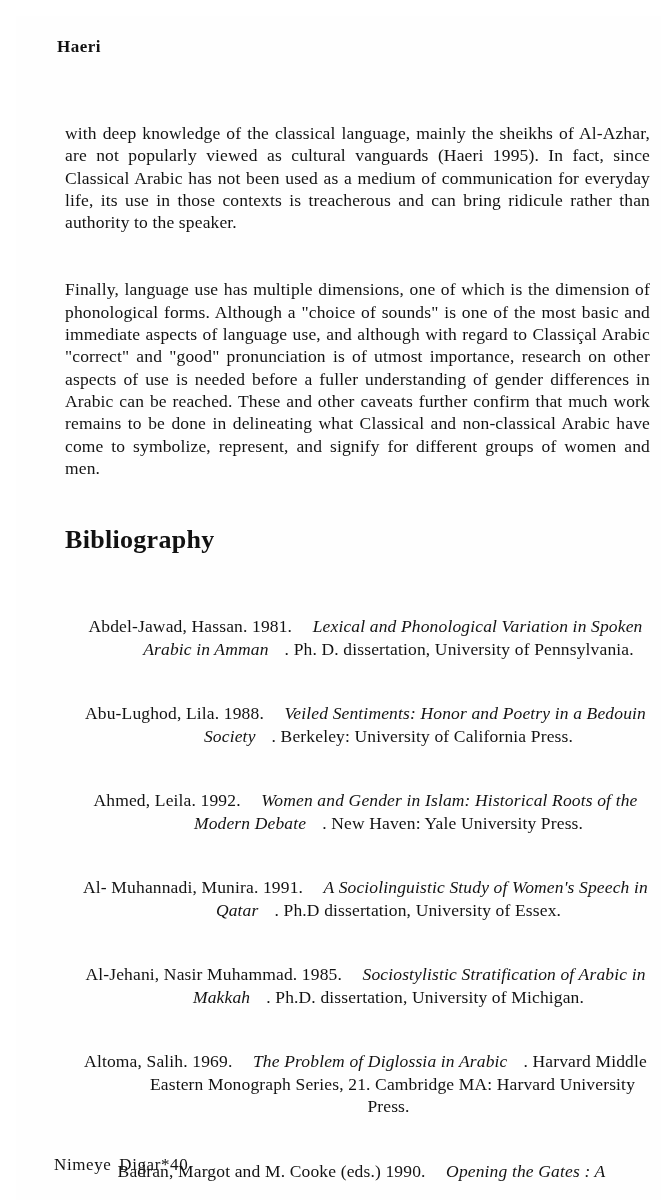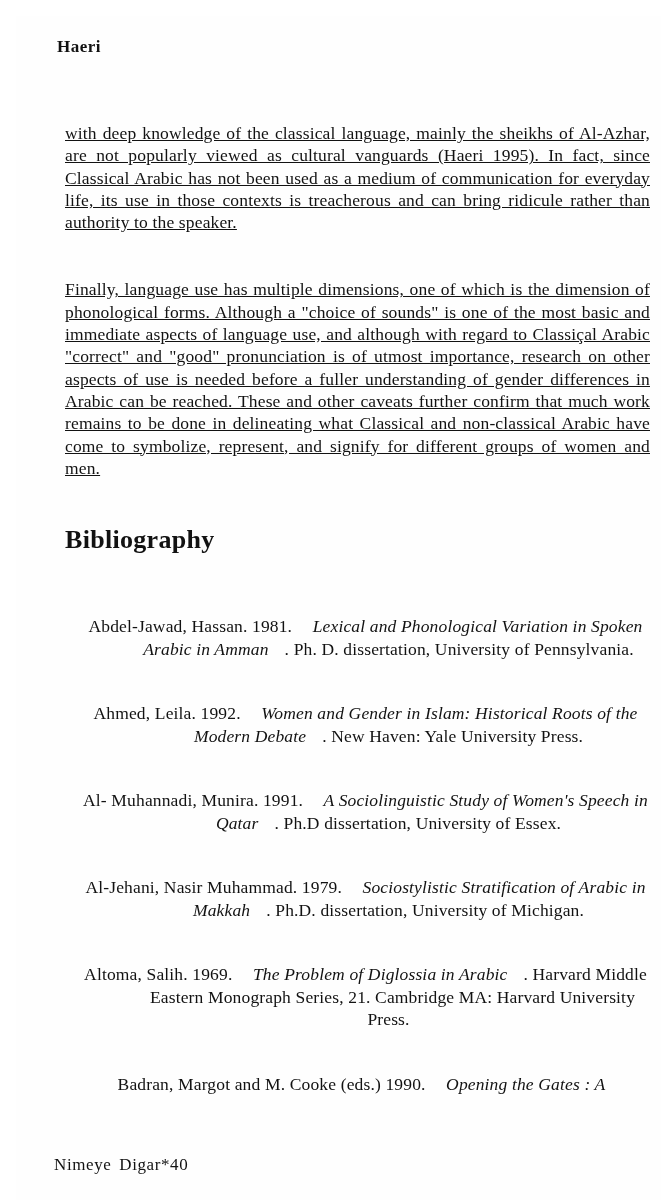--- a/index.html
+++ b/index.html
@@ -28,21 +28,20 @@
     left: 33px;
     top: 90px;
     width: 617px;
   }
   .para {
     font-size: 17.5px;
     line-height: 22.3px;
     text-align: justify;
     letter-spacing: 0.15px;
     margin-bottom: 29px;
-    text-decoration: underline;
   }
   .bib-heading {
     margin-top: 30px;
     margin-bottom: 36px;
     font-size: 26px;
     font-weight: bold;
     letter-spacing: 0.3px;
   }
   .bib-list { width: 617px; text-align: center; }
   .bib-entry {
@@ -73,23 +72,24 @@
   <div class="body-col">
 
     <p class="para">with deep knowledge of the classical language, mainly the sheikhs of Al-Azhar, are not popularly viewed as cultural vanguards (Haeri 1995). In fact, since Classical Arabic has not been used as a medium of communication for everyday life, its use in those contexts is treacherous and can bring ridicule rather than authority to the speaker.</p>
 
     <p class="para">Finally, language use has multiple dimensions, one of which is the dimension of phonological forms.  Although a "choice of sounds" is one of the most basic and immediate aspects of language use, and although with regard to Classiçal Arabic "correct" and "good" pronunciation is of utmost importance, research on other aspects of use is needed before a fuller understanding of gender differences in Arabic can be reached. These and other caveats further confirm that much work remains to be done in delineating what Classical and non-classical Arabic have come to symbolize, represent, and signify for different groups of women and men.</p>
 
     <h2 class="bib-heading">Bibliography</h2>
 
     <div class="bib-list">
         <div class="bib-entry"><span>Abdel-Jawad, Hassan. 1981. </span><span class="italic">Lexical and Phonological Variation in Spoken Arabic in Amman</span><span>. Ph. D. dissertation, University of Pennsylvania.</span></div>
+        <div class="bib-entry"><span>Abu-Lughod, Lila. 1988. </span><span class="italic">Veiled Sentiments: Honor and Poetry in a Bedouin Society</span><span>.  Berkeley: University of California Press.</span></div>
         <div class="bib-entry"><span>Ahmed, Leila. 1992. </span><span class="italic">Women and Gender in Islam:  Historical Roots of the Modern Debate</span><span>. New Haven: Yale University Press.</span></div>
         <div class="bib-entry"><span>Al- Muhannadi, Munira. 1991. </span><span class="italic">A Sociolinguistic Study of Women's Speech in Qatar</span><span>.  Ph.D dissertation, University of Essex.</span></div>
-        <div class="bib-entry"><span>Al-Jehani, Nasir Muhammad. 1979. </span><span class="italic">Sociostylistic Stratification of Arabic in Makkah</span><span>. Ph.D. dissertation, University of Michigan.</span></div>
+        <div class="bib-entry"><span>Al-Jehani, Nasir Muhammad. 1985. </span><span class="italic">Sociostylistic Stratification of Arabic in Makkah</span><span>. Ph.D. dissertation, University of Michigan.</span></div>
         <div class="bib-entry"><span>Altoma, Salih. 1969. </span><span class="italic">The Problem of Diglossia in Arabic</span><span>. Harvard Middle Eastern Monograph Series, 21. Cambridge MA: Harvard University Press.</span></div>
         <div class="bib-entry"><span>Badran, Margot and M. Cooke (eds.) 1990. </span><span class="italic">Opening the Gates : A</span></div>
       </div>
 
   </div>
 
   <div class="page-footer">Nimeye Digar*40</div>
 
 </div>
 

